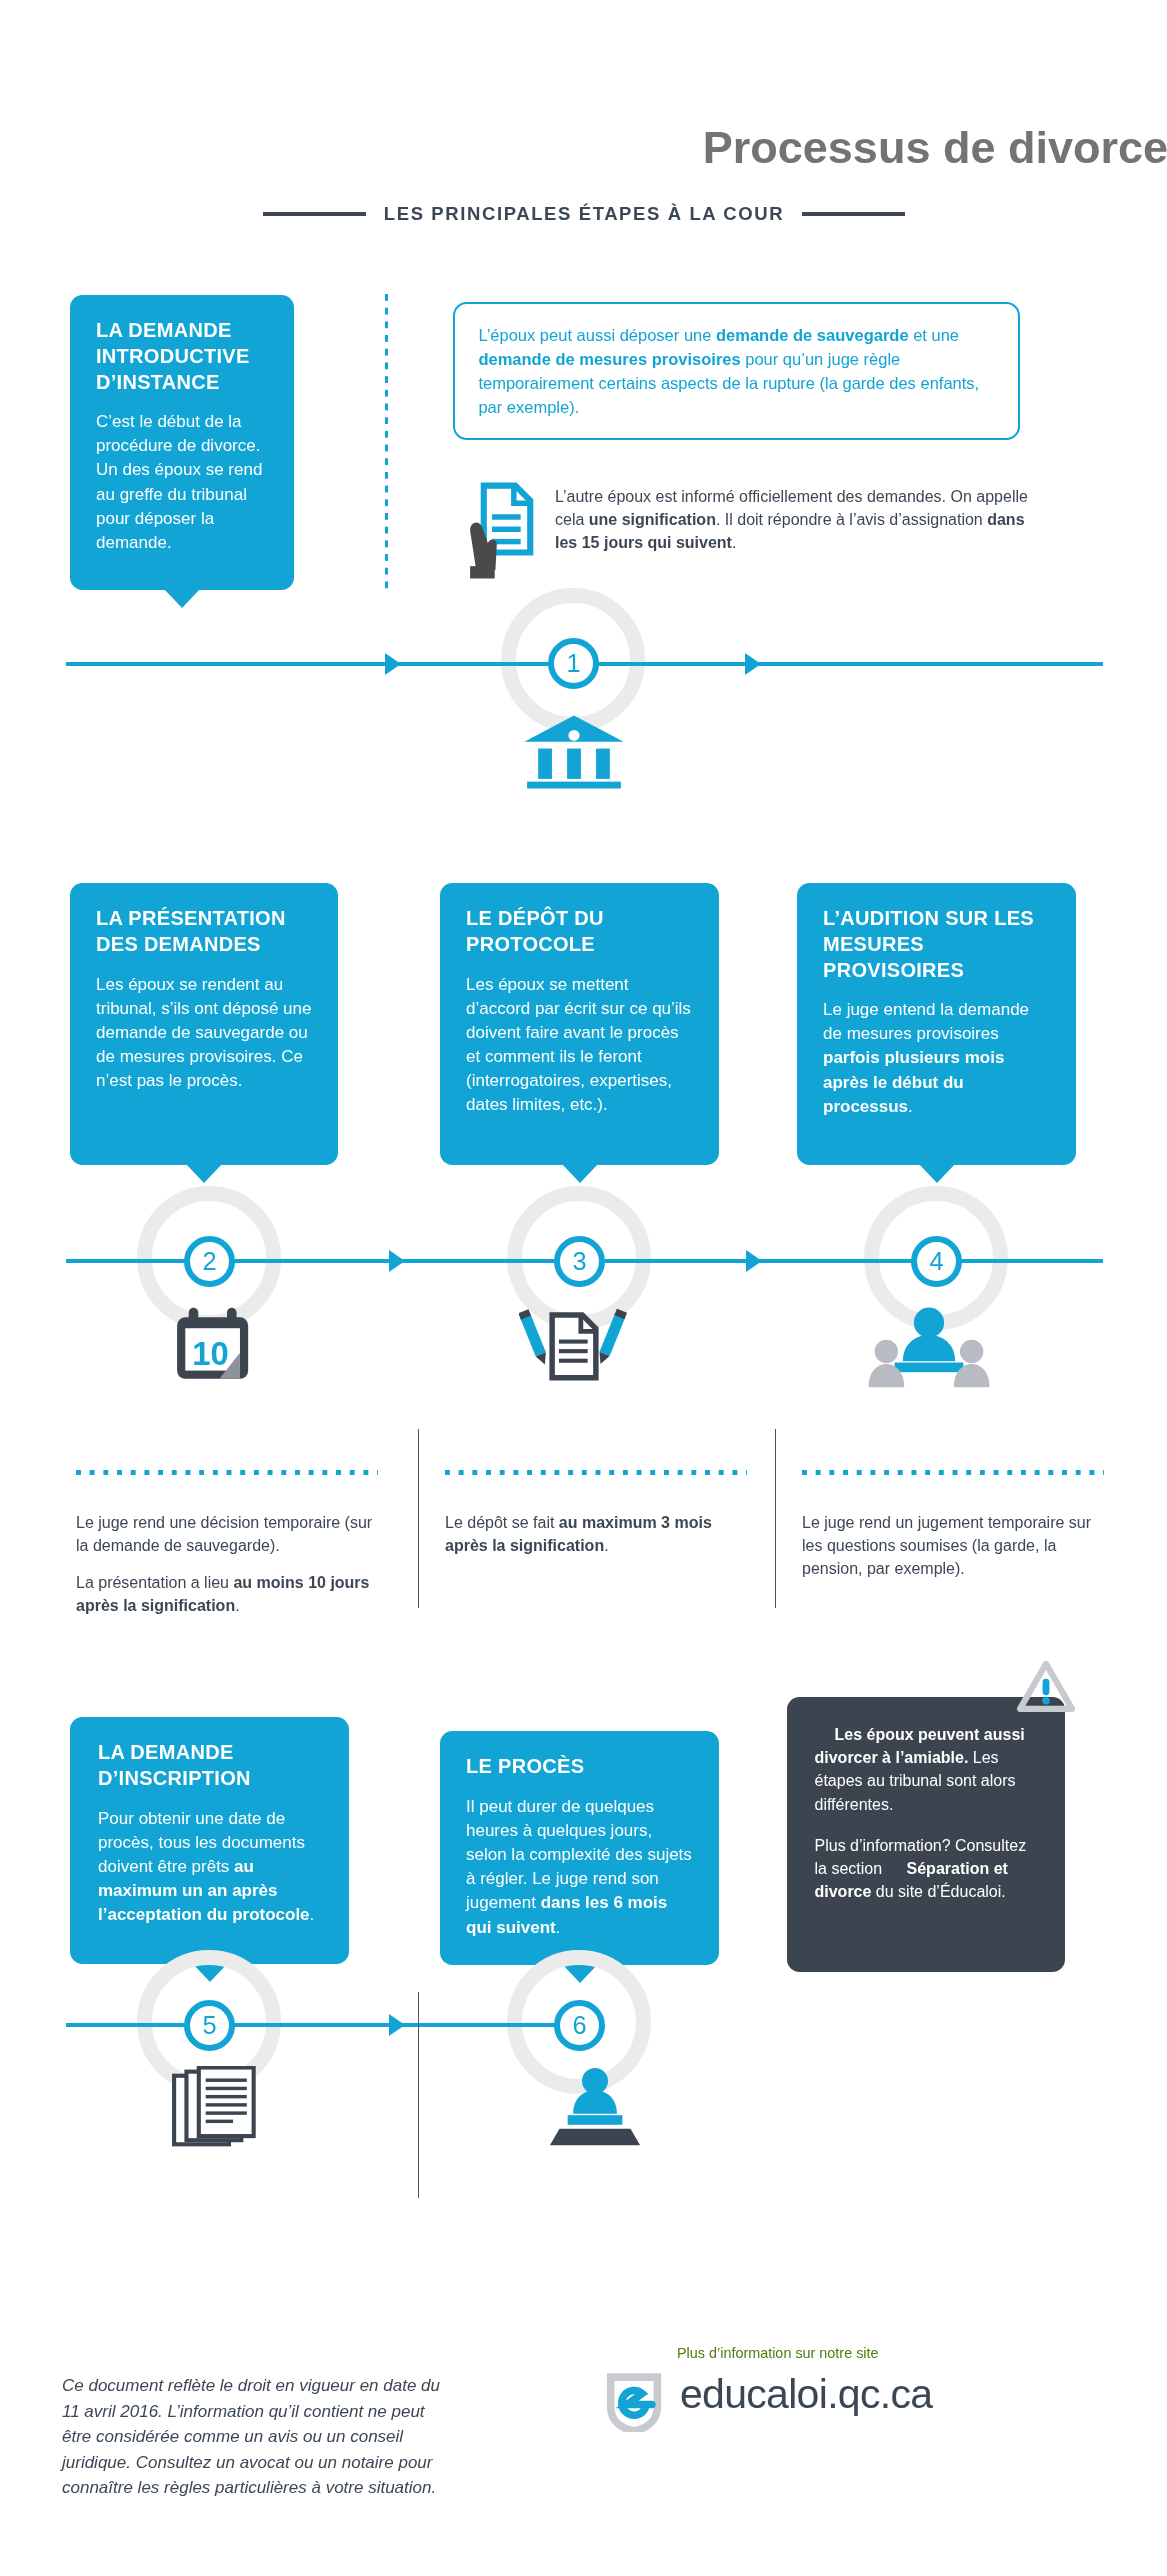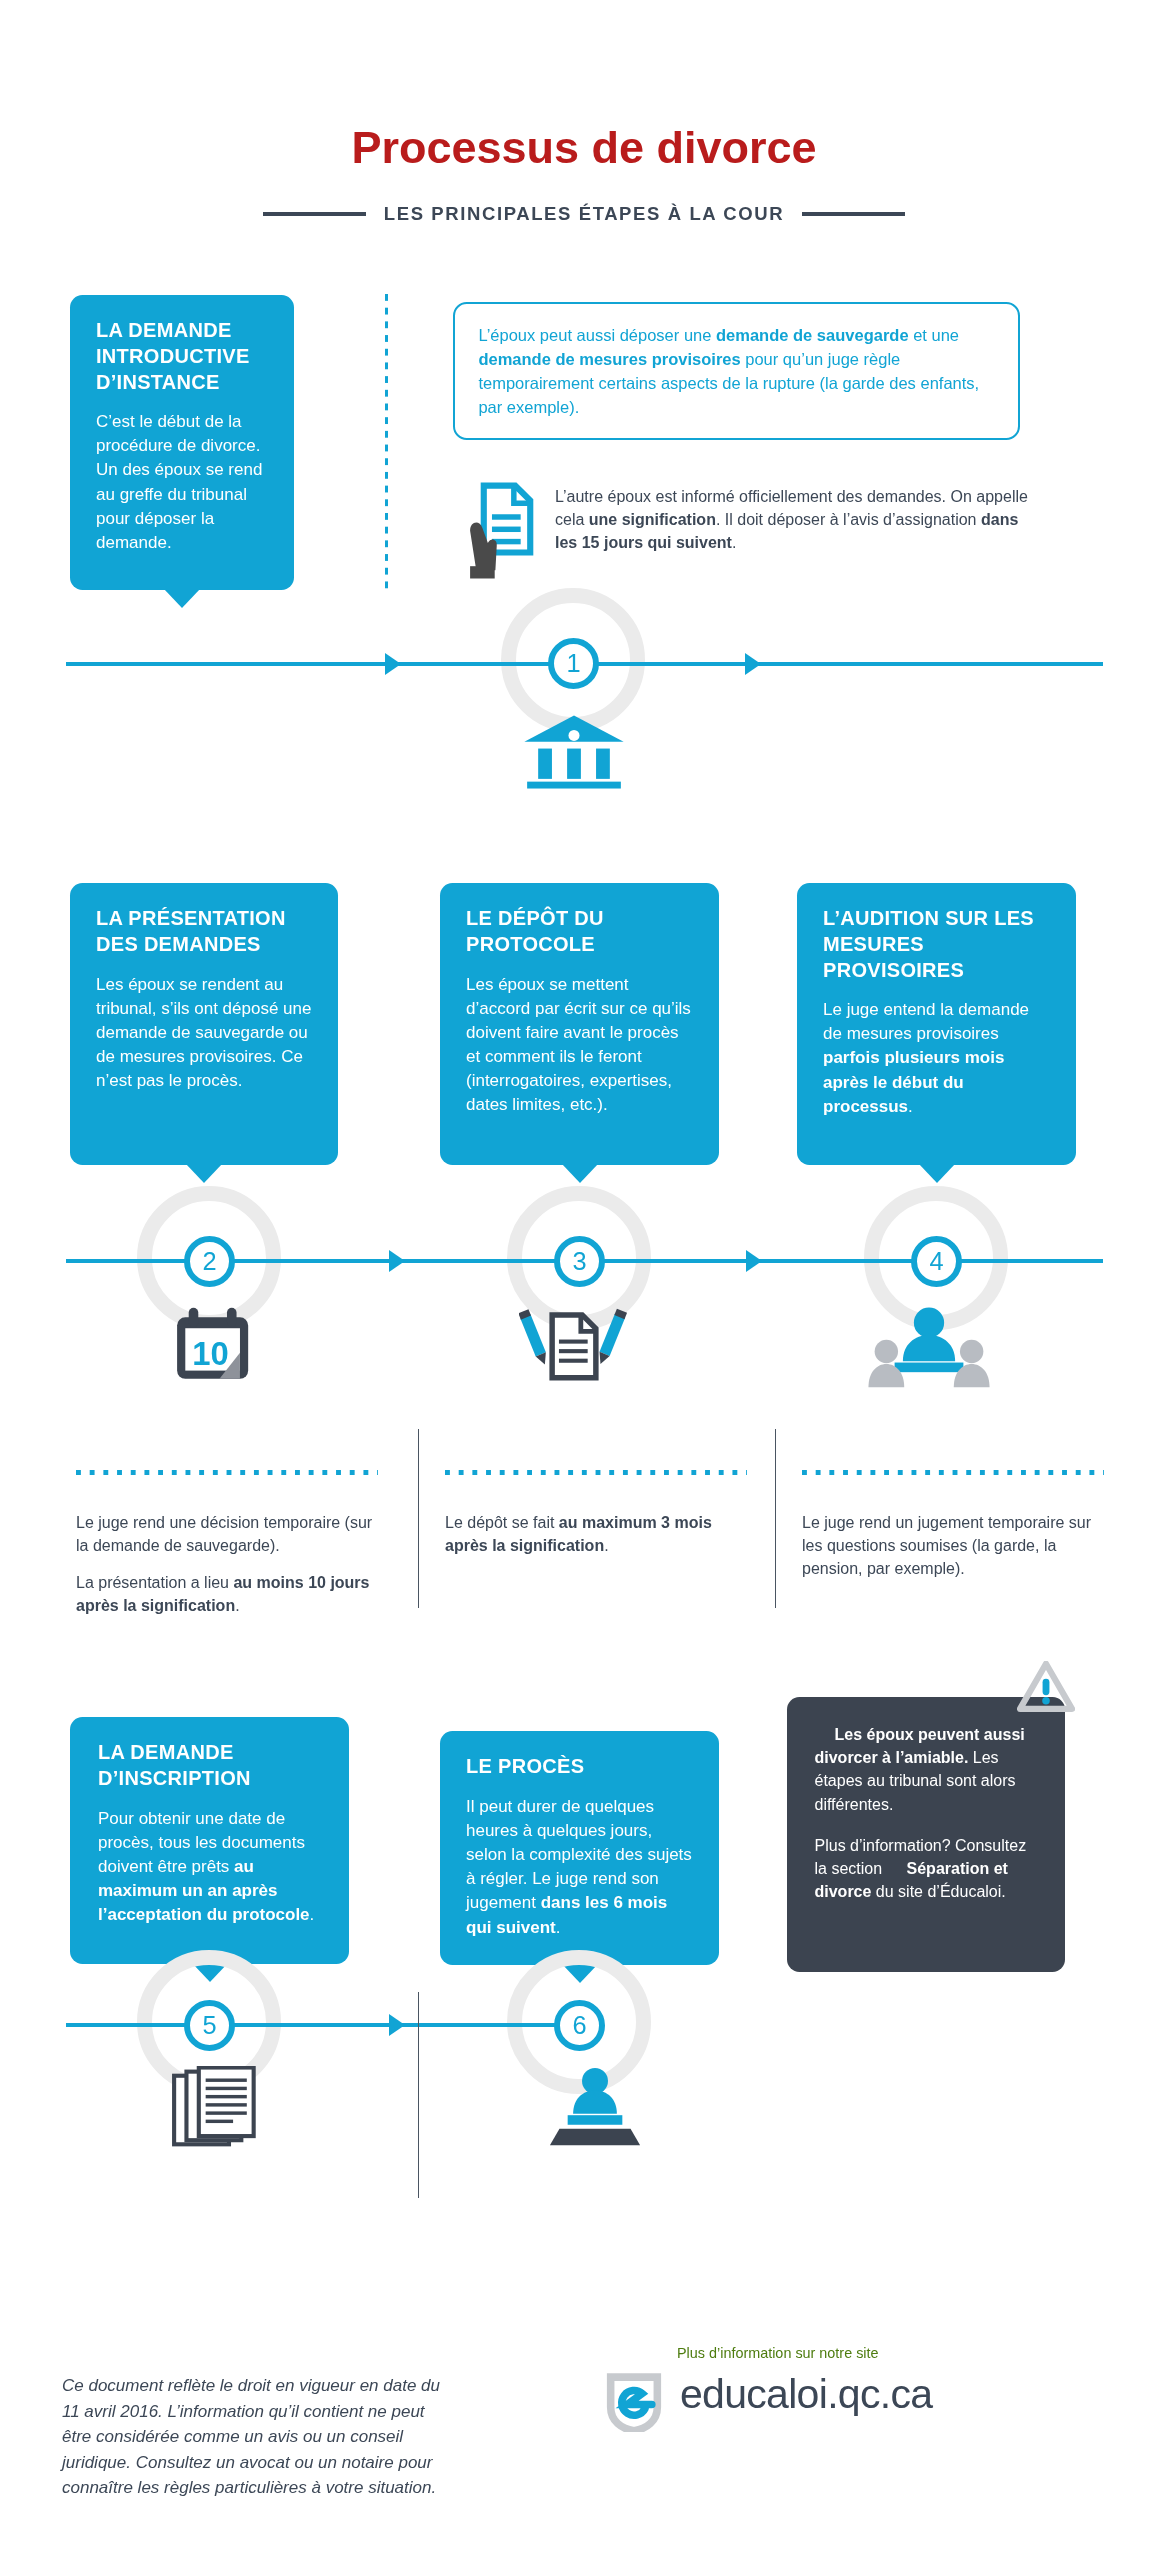--- a/index.html
+++ b/index.html
@@ -11,23 +11,23 @@
     width: 1168px;
     height: 2576px;
     position: relative;
     overflow: hidden;
   }
   .page { position: relative; width: 1168px; height: 2576px; }
 
   
   .title {
     position: absolute; top: 122px; left: 0; width: 1168px;
-    text-align: center;
+    text-align: right;
     font-size: 45px; font-weight: bold; letter-spacing: 0px;
-    color: #b91c1c;
+    color: #737373;
   }
   .subtitle-wrap {
     position: absolute; top: 203px; left: 0; width: 1168px;
     display: flex; align-items: center; justify-content: center; gap: 18px;
   }
   .sub-rule { width: 103px; height: 3.4px; background: #3c4756; }
   .subtitle {
     font-size: 18.5px; font-weight: bold; letter-spacing: 1.6px; color: #3c4756;
     white-space: nowrap;
   }
@@ -166,21 +166,21 @@
       <path d="M70 8 v24 h24" fill="none" stroke="#11a4d4" stroke-width="8"></path>
       <rect x="38" y="48" width="42" height="8" fill="#11a4d4"></rect>
       <rect x="38" y="66" width="42" height="8" fill="#11a4d4"></rect>
       <rect x="38" y="84" width="42" height="8" fill="#11a4d4"></rect>
       <path d="M6 72 c0 -14 14 -16 18 -4 l8 22 c4 -8 14 -6 13 4 l-2 36 h-28 z" fill="#4a4a4a"></path>
       <rect x="6" y="124" width="36" height="18" fill="#4a4a4a"></rect>
     </svg>
   </div>
 
   <div class="note" style="left:555px; top:485px; width:474px;">
-    <p><span>L’autre époux est informé officiellement des demandes. On appelle cela </span><b>une signification</b><span>. Il doit déposer à l’avis d’assignation </span><b>dans les 15 jours qui suivent</b><span>.</span></p>
+    <p><span>L’autre époux est informé officiellement des demandes. On appelle cela </span><b>une signification</b><span>. Il doit répondre à l’avis d’assignation </span><b>dans les 15 jours qui suivent</b><span>.</span></p>
   </div>
 
   <div class="tl-halo" style="left:501px; top:588px;"></div>
   <div class="tl-line" style="left:66px; top:662px; width:1037px;"></div>
   <div class="tl-arrow" style="left:385px; top:653px;"></div>
   <div class="tl-arrow" style="left:745px; top:653px;"></div>
   <div class="tl-node" style="left:548px; top:638px;">
     <span>1</span>
   </div>
 

